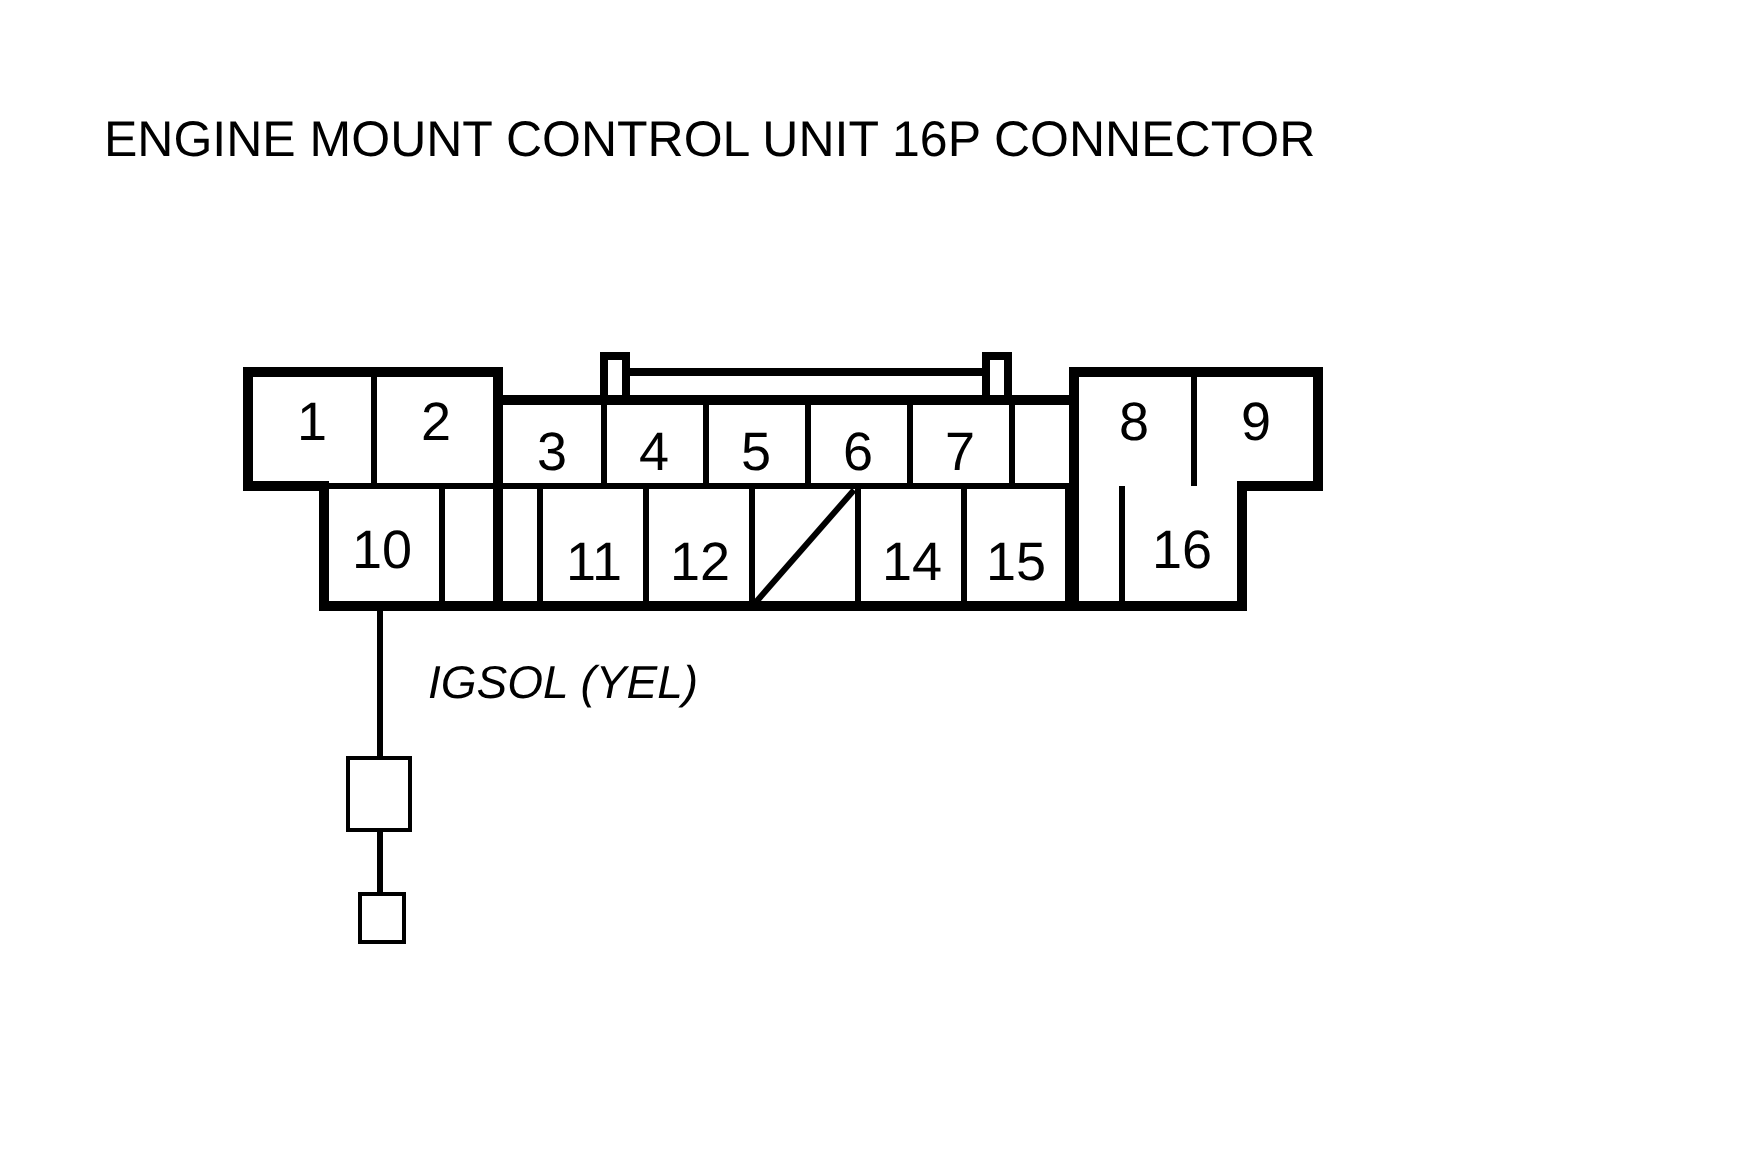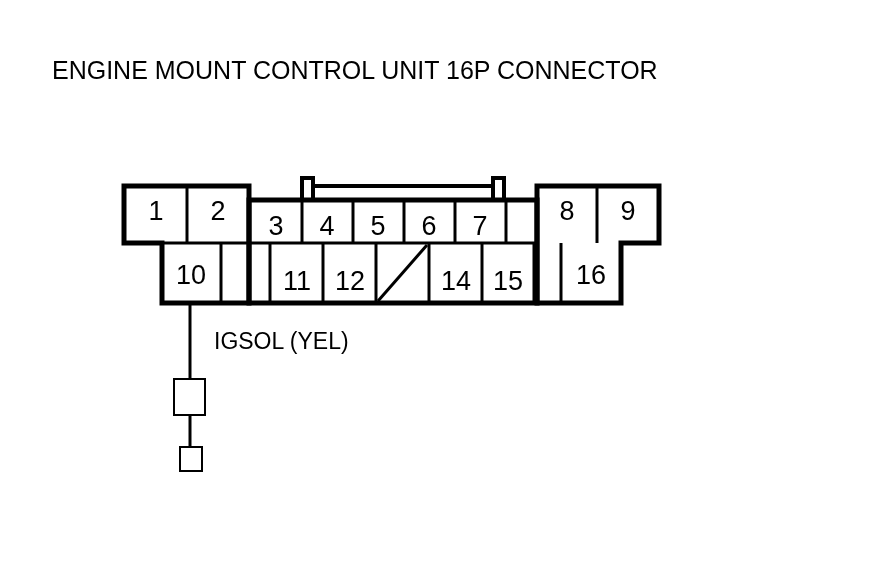--- a/index.html
+++ b/index.html
@@ -42,20 +42,21 @@
     color: #000;
   }
 
   .wire-label {
     position: absolute;
     left: 214px;
     top: 328px;
     font-size: 23px;
     white-space: nowrap;
     color: #000;
+    font-style: italic;
   }
 
   
   svg.diagram {
     position: absolute;
     left: 0;
     top: 0;
     width: 880px;
     height: 578px;
     overflow: visible;

